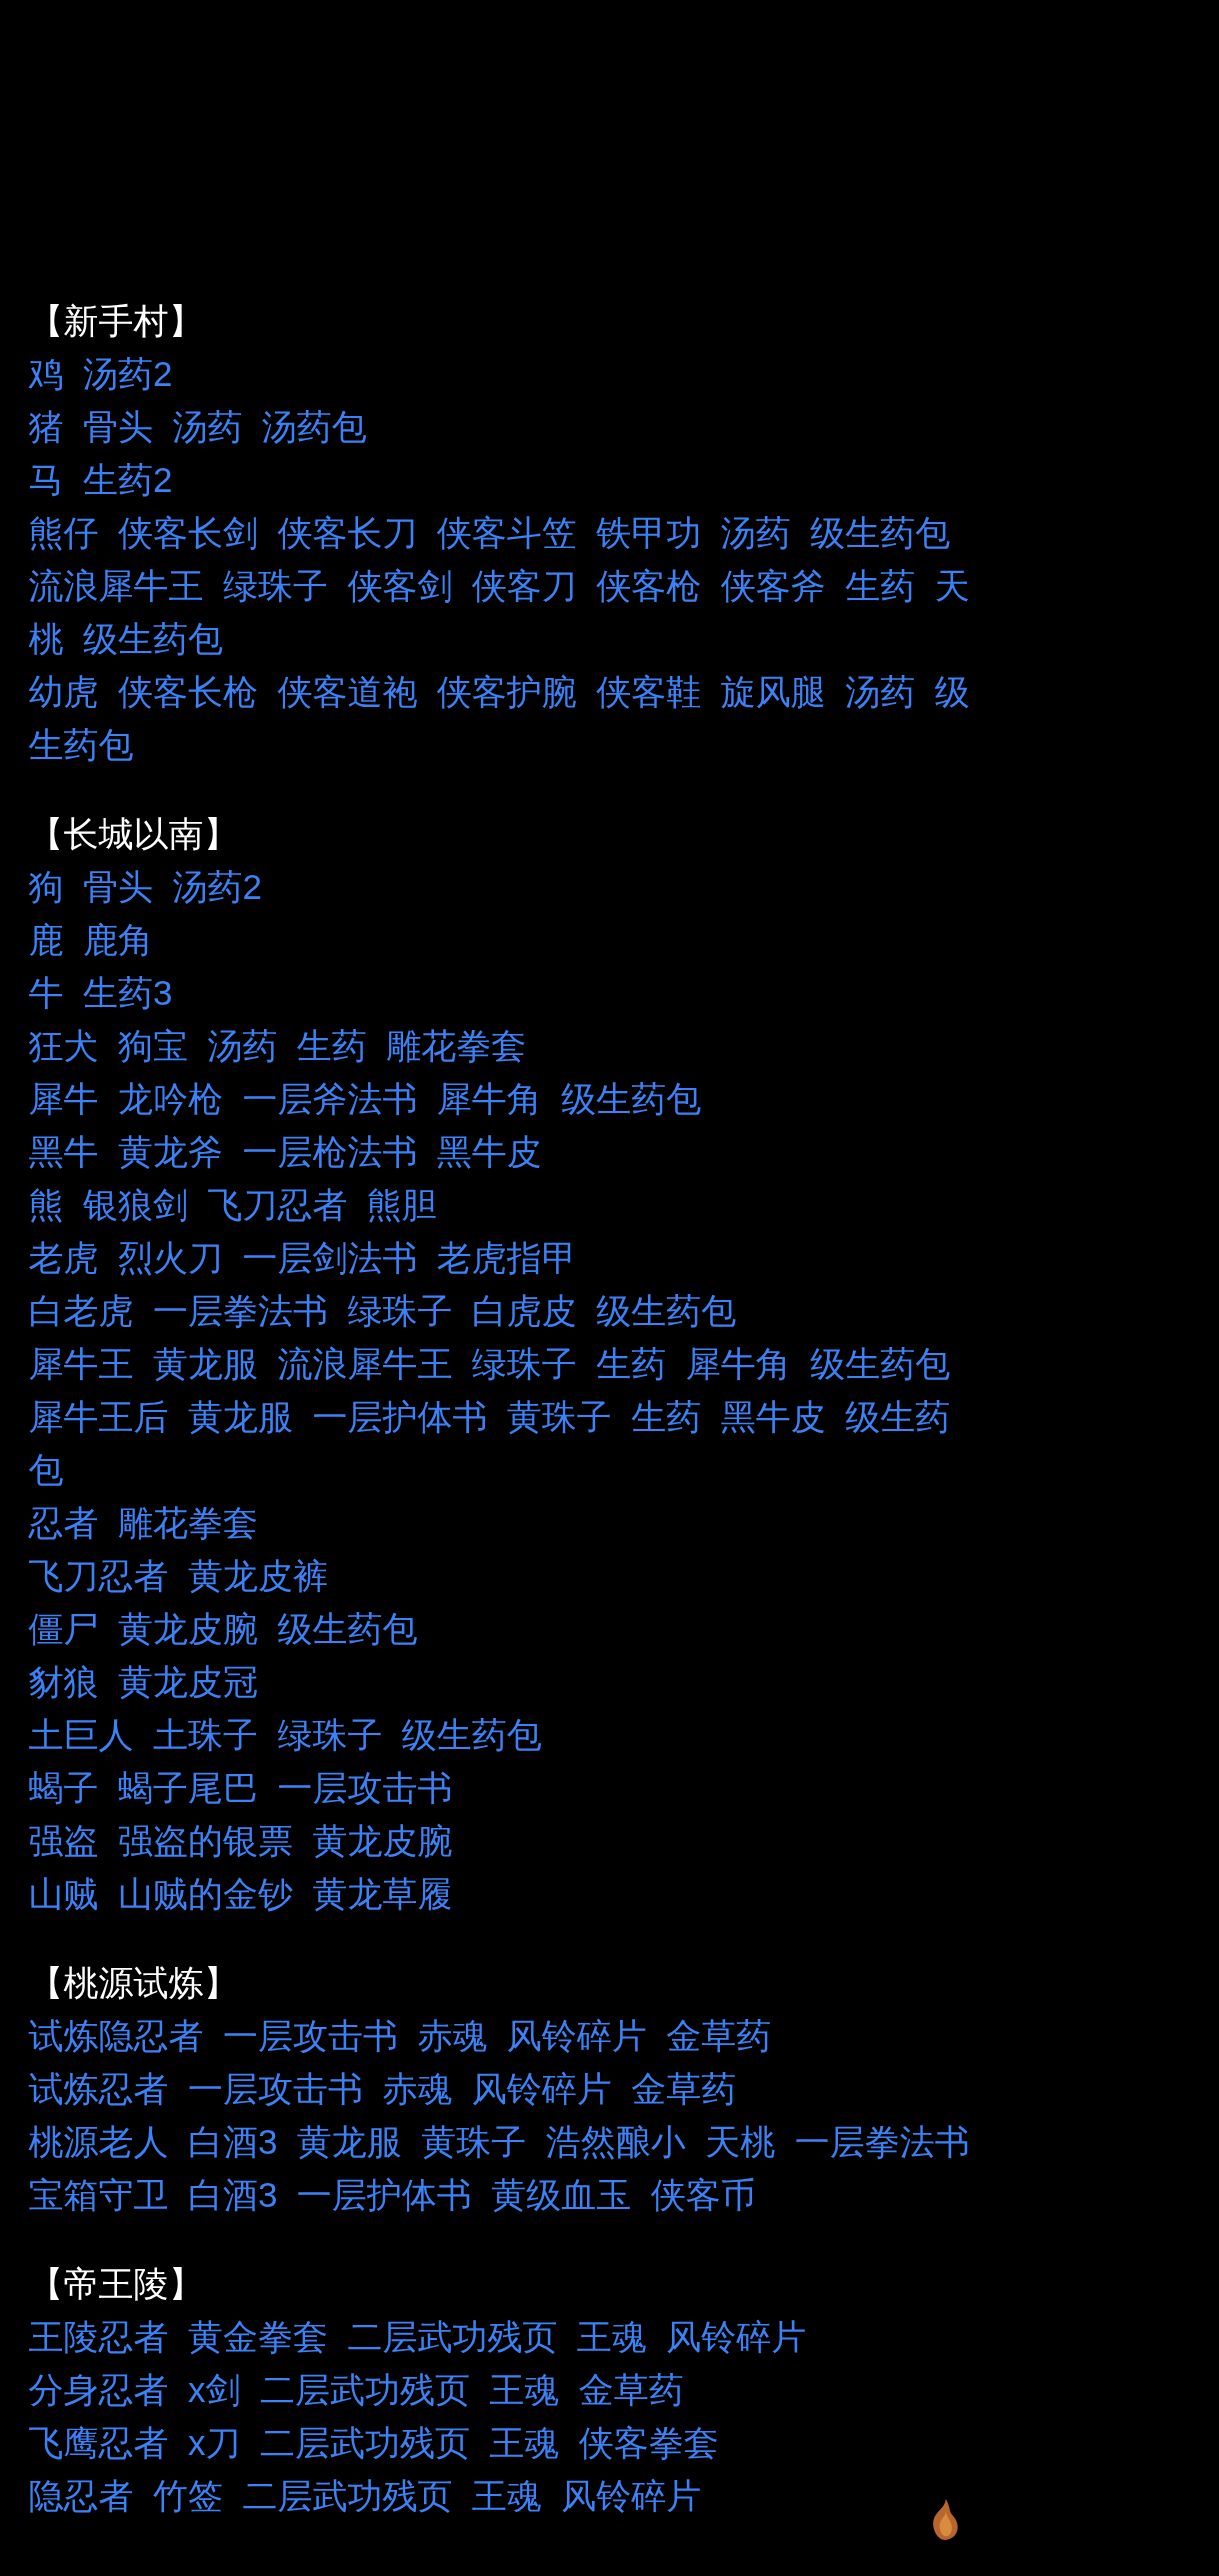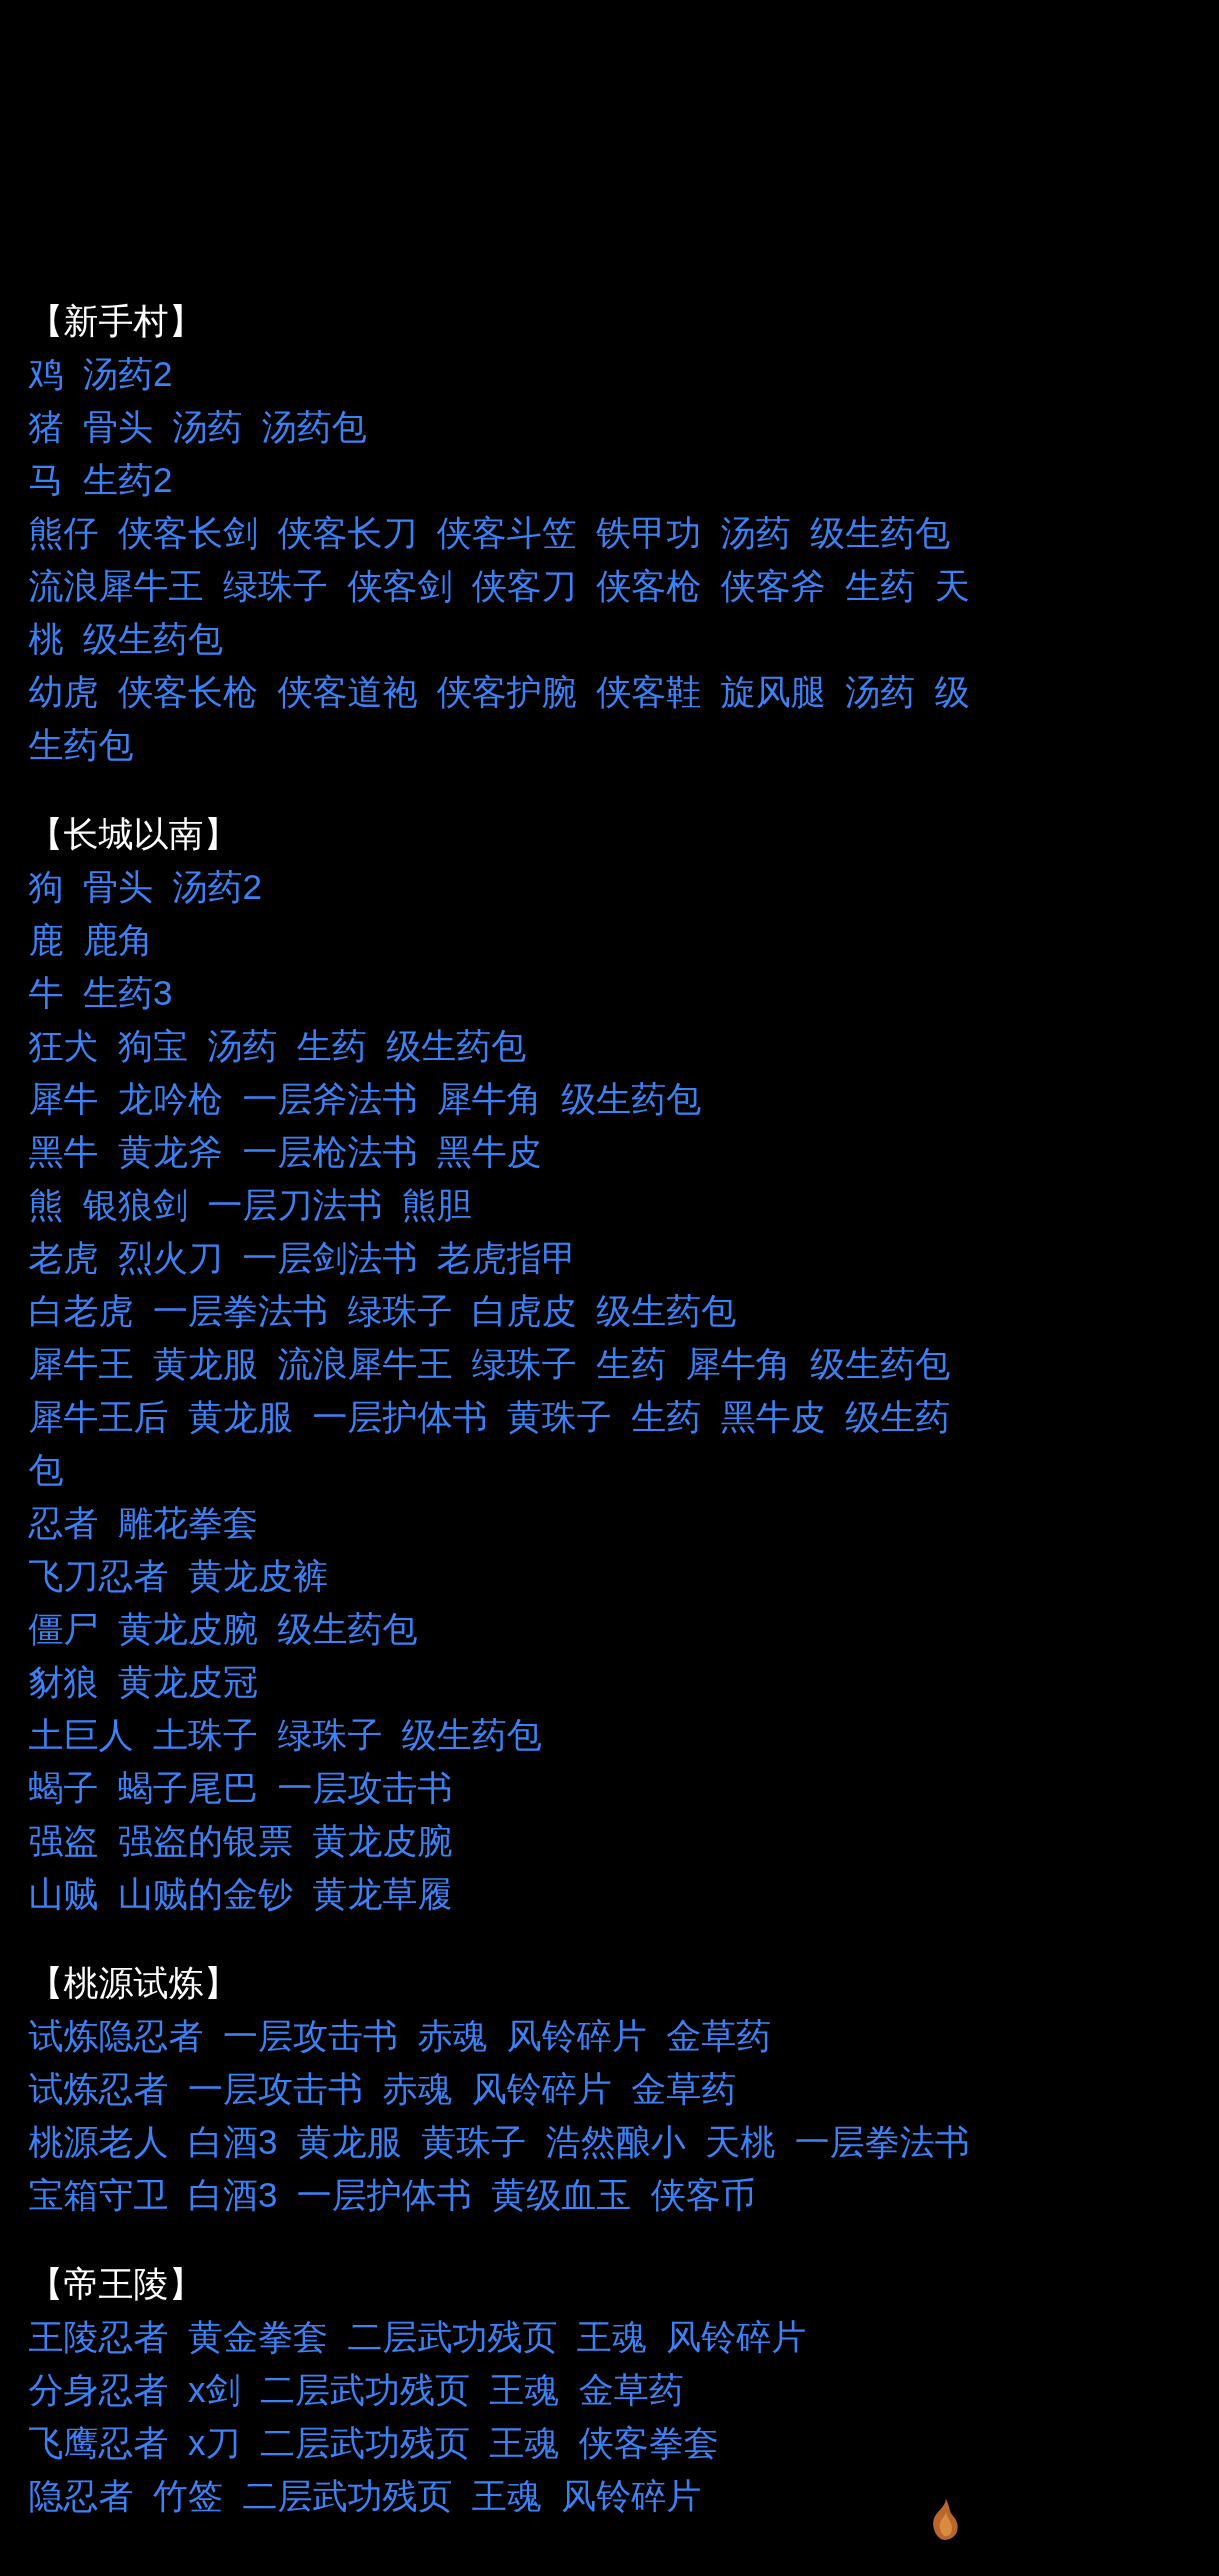--- a/index.html
+++ b/index.html
@@ -67,24 +67,24 @@
       <div class="entry">熊仔  侠客长剑  侠客长刀  侠客斗笠  铁甲功  汤药  级生药包</div>
       <div class="entry">流浪犀牛王  绿珠子  侠客剑  侠客刀  侠客枪  侠客斧  生药  天桃  级生药包</div>
       <div class="entry">幼虎  侠客长枪  侠客道袍  侠客护腕  侠客鞋  旋风腿  汤药  级生药包</div>
     </div>
 
     <div class="section">
       <div class="section-title">【长城以南】</div>
       <div class="entry">狗  骨头  汤药2</div>
       <div class="entry">鹿  鹿角</div>
       <div class="entry">牛  生药3</div>
-      <div class="entry">狂犬  狗宝  汤药  生药  级生药包</div>
+      <div class="entry">狂犬  狗宝  汤药  生药  雕花拳套</div>
       <div class="entry">犀牛  龙吟枪  一层斧法书  犀牛角  级生药包</div>
       <div class="entry">黑牛  黄龙斧  一层枪法书  黑牛皮</div>
-      <div class="entry">熊  银狼剑  一层刀法书  熊胆</div>
+      <div class="entry">熊  银狼剑  飞刀忍者  熊胆</div>
       <div class="entry">老虎  烈火刀  一层剑法书  老虎指甲</div>
       <div class="entry">白老虎  一层拳法书  绿珠子  白虎皮  级生药包</div>
       <div class="entry">犀牛王  黄龙服  流浪犀牛王  绿珠子  生药  犀牛角  级生药包</div>
       <div class="entry">犀牛王后  黄龙服  一层护体书  黄珠子  生药  黑牛皮  级生药包</div>
       <div class="entry">忍者  雕花拳套</div>
       <div class="entry">飞刀忍者  黄龙皮裤</div>
       <div class="entry">僵尸  黄龙皮腕  级生药包</div>
       <div class="entry">豺狼  黄龙皮冠</div>
       <div class="entry">土巨人  土珠子  绿珠子  级生药包</div>
       <div class="entry">蝎子  蝎子尾巴  一层攻击书</div>

